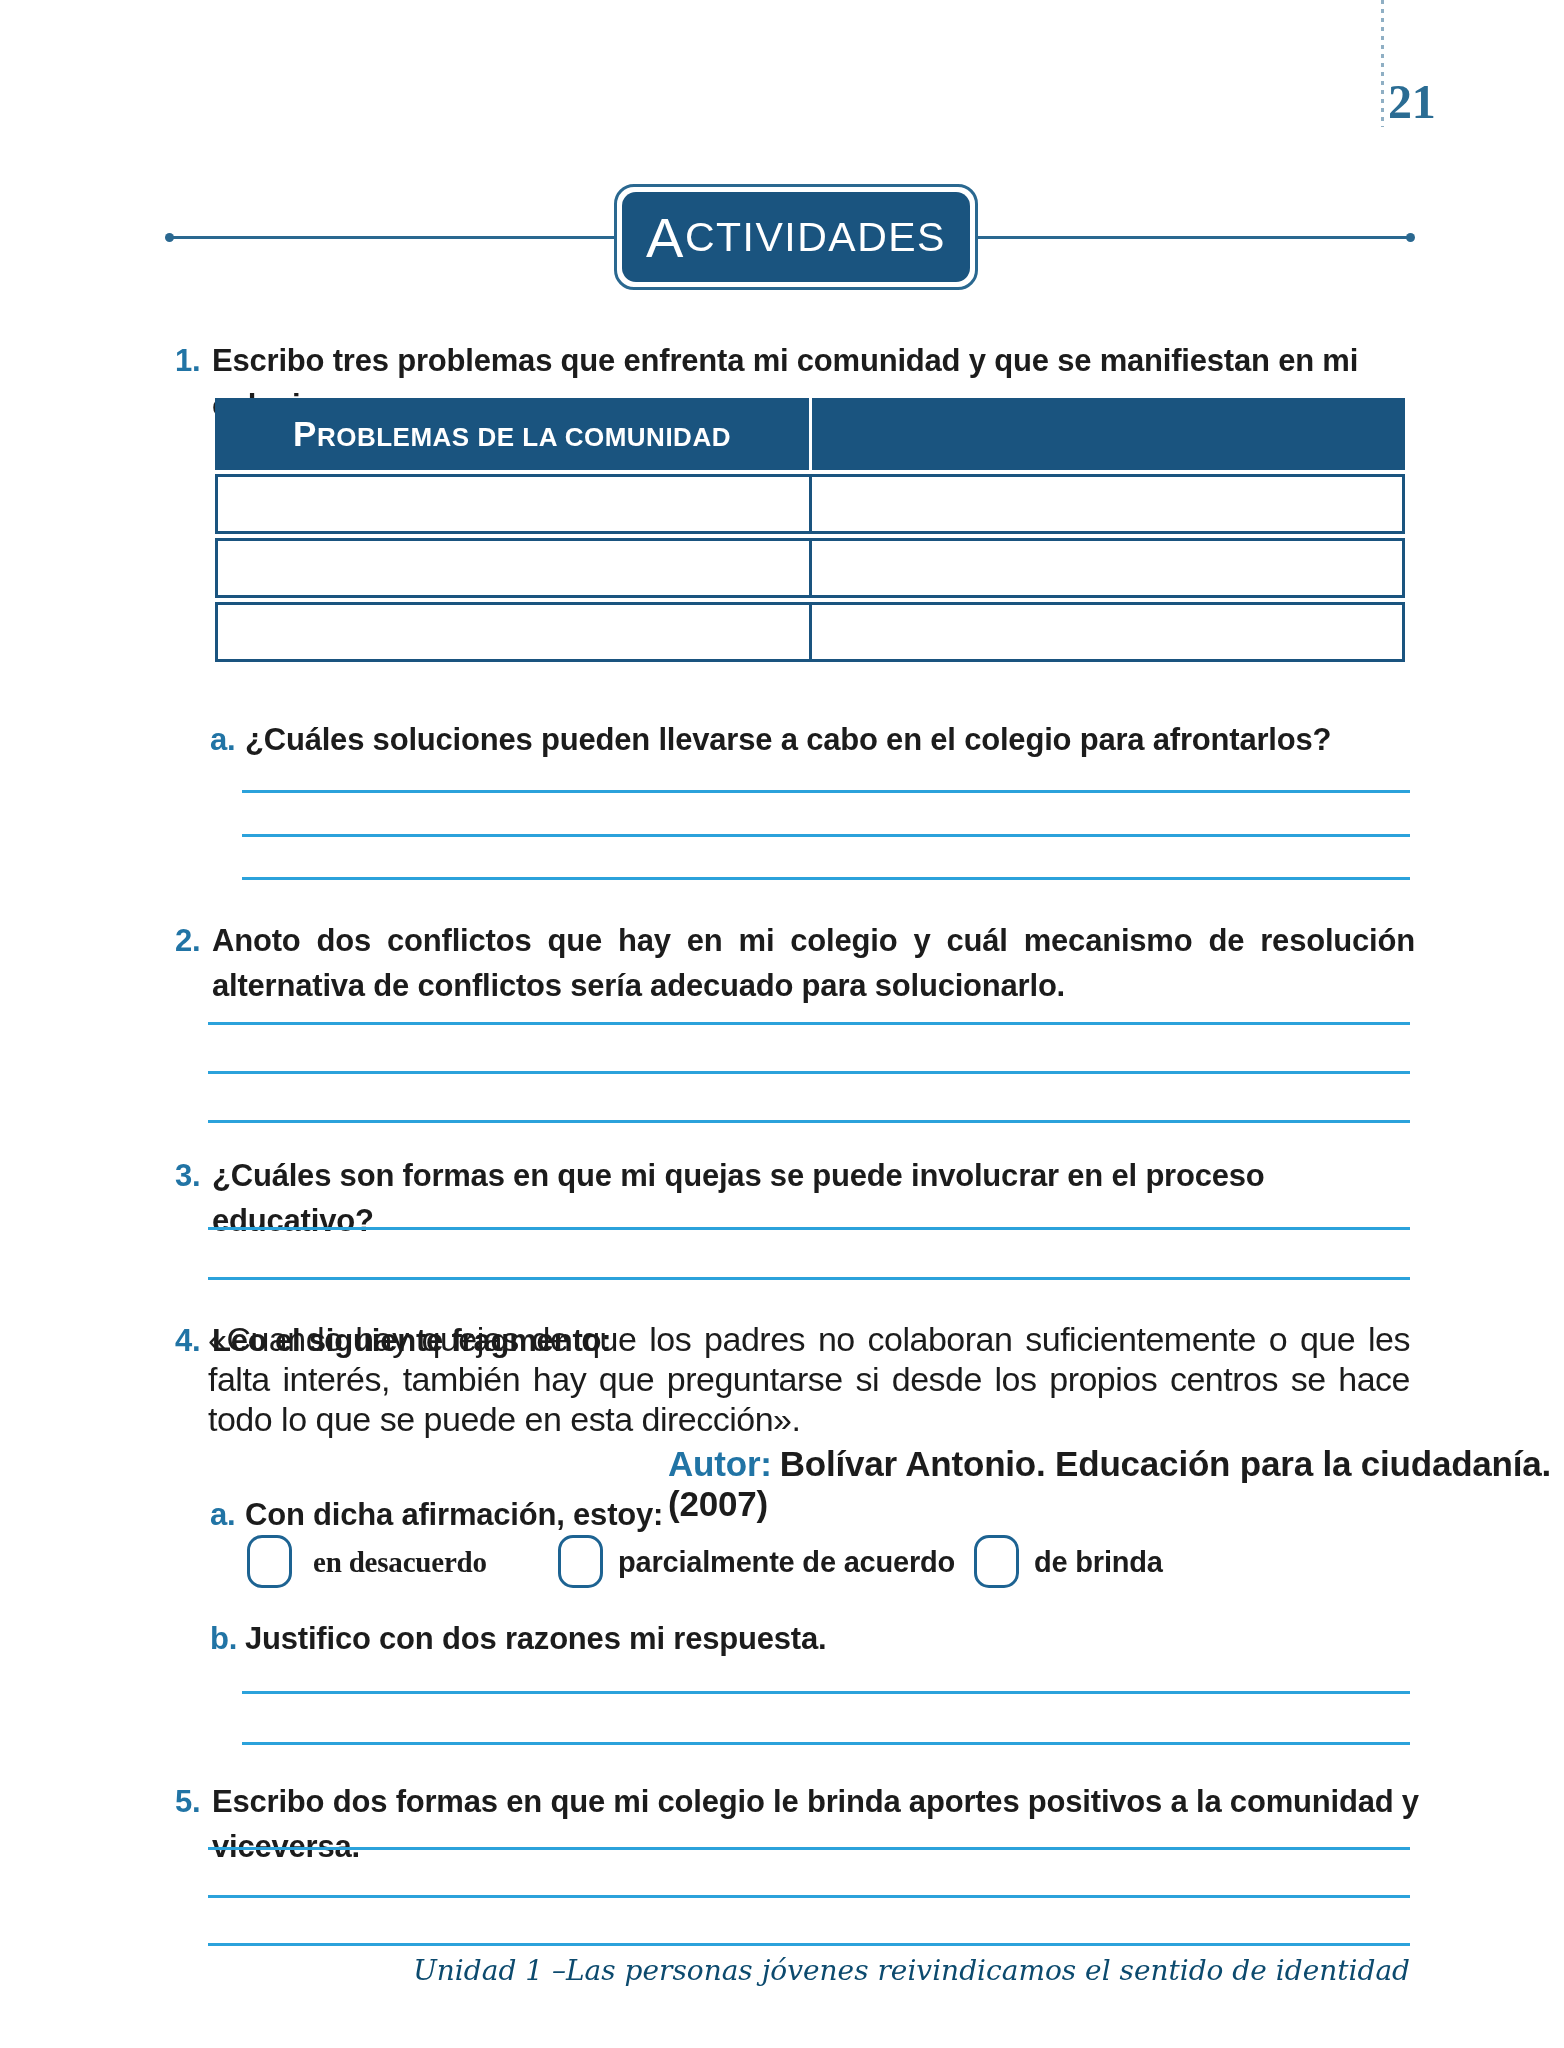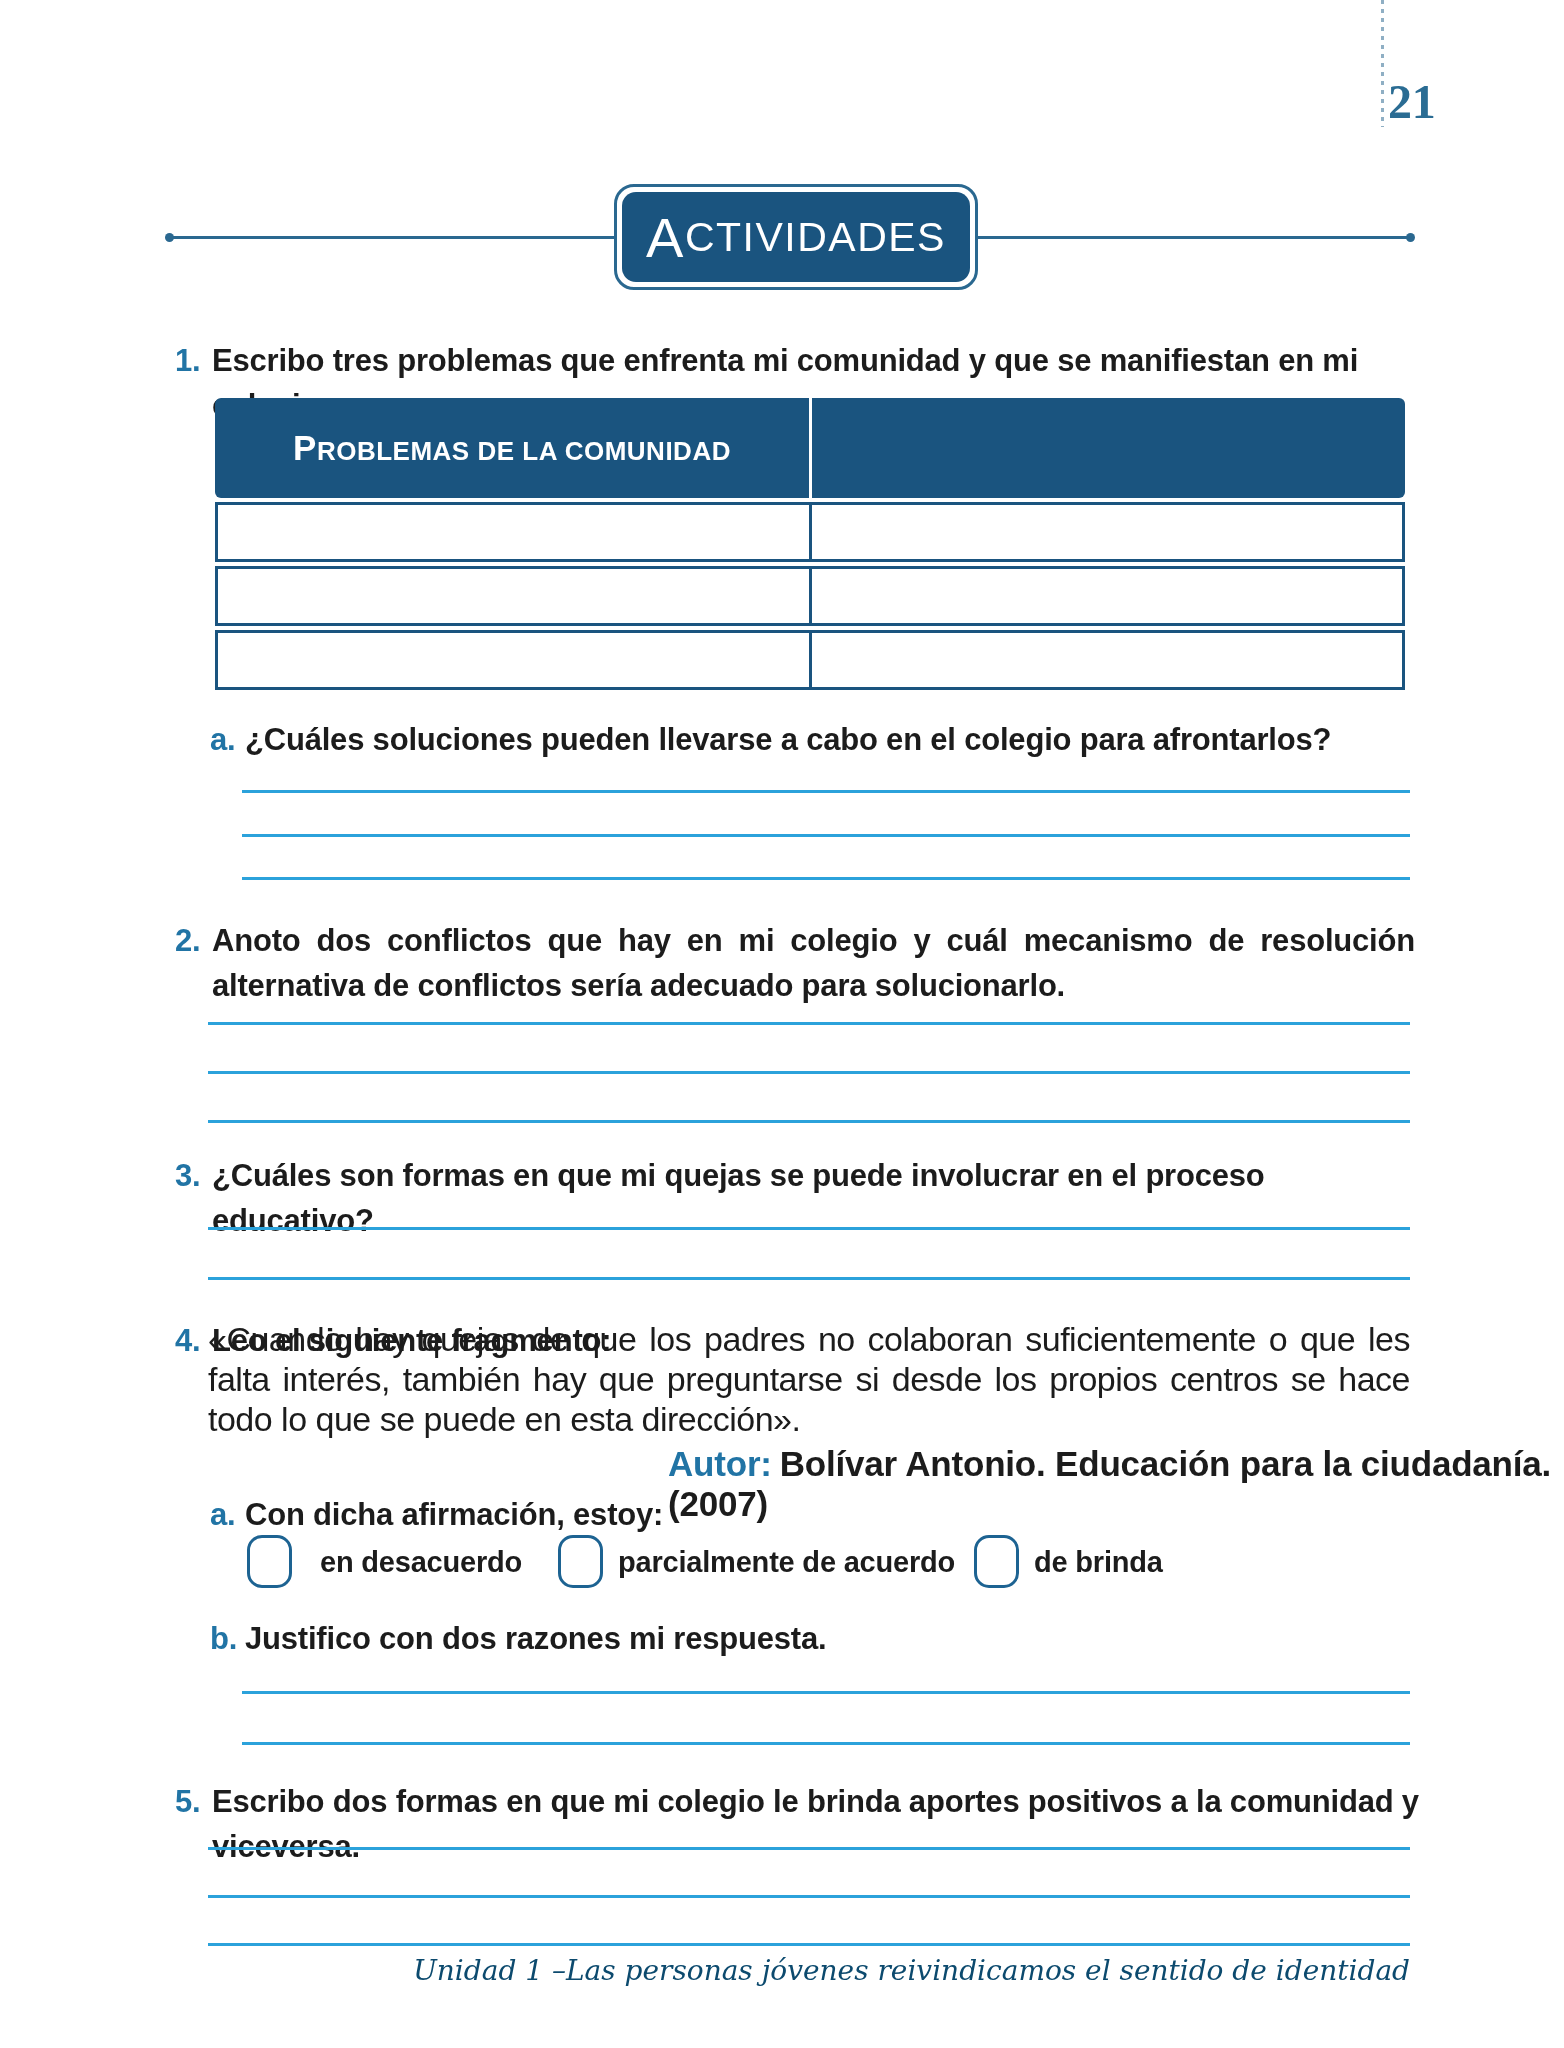--- a/index.html
+++ b/index.html
@@ -42,21 +42,21 @@
   }
   .badge-inner .bigcap { font-size:56px; letter-spacing:1.5px; }
   
   .q { position:absolute; display:flex; font-size:31px; line-height:45px; }
   .q .num { color:#2174a5; width:37px; flex:0 0 37px; }
   .q .sub-label { color:#2174a5; width:35px; flex:0 0 35px; }
   .q .qtext { flex:1; }
   .justified .qtext { text-align:justify; }
   
   .tbl { position:absolute; left:215px; top:398px; width:1190px; }
-  .tbl-head { display:flex; height:100px; background:#1a547f; color:#ffffff;border-radius:6px; }
+  .tbl-head { display:flex; height:72px; background:#1a547f; color:#ffffff; }
   .tbl-head .th1 {
     width:597px; border-right:3px solid #ffffff;
     display:flex; align-items:center; justify-content:center;
     font-size:26px; letter-spacing:0.5px; font-weight:700;
   }
   .tbl-head .th2 {
     flex:1; display:flex; flex-direction:column; align-items:center; justify-content:center;
     font-size:24px; letter-spacing:0.5px; font-weight:700; line-height:32px;
   }
   .tbl-head .bigcap { font-size:35px; font-weight:700; }
@@ -163,21 +163,21 @@
   <div class="quote">«Cuando hay quejas de que los padres no colaboran suficientemente o que les falta interés, también hay que preguntarse si desde los propios centros se hace todo lo que se puede en esta dirección».</div>
   <div class="author">
     <span class="author-label">Autor:</span><span class="author-text">Bolívar Antonio. Educación para la ciudadanía. (2007)</span>
   </div>
 
   <div class="q" style="left:210px; top:1492px; width:1200px;">
     <span class="sub-label">a.</span>
     <span class="qtext">Con dicha afirmación, estoy:</span>
   </div>
   <div class="chk" style="left:247px;"></div>
-  <div class="chk-label" style="left:320px;">en desacuerdo</div>
+  <div class="chk-label" style="left:313px;font-family:Liberation Serif, serif;">en desacuerdo</div>
   <div class="chk" style="left:558px;"></div>
   <div class="chk-label" style="left:618px;">parcialmente de acuerdo</div>
   <div class="chk" style="left:974px;"></div>
   <div class="chk-label" style="left:1034px;">de brinda</div>
 
   <div class="q" style="left:210px; top:1616px; width:1200px;">
     <span class="sub-label">b.</span>
     <span class="qtext">Justifico con dos razones mi respuesta.</span>
   </div>
   <div class="ans-line" style="left:242px; top:1691px; width:1168px;"></div>

